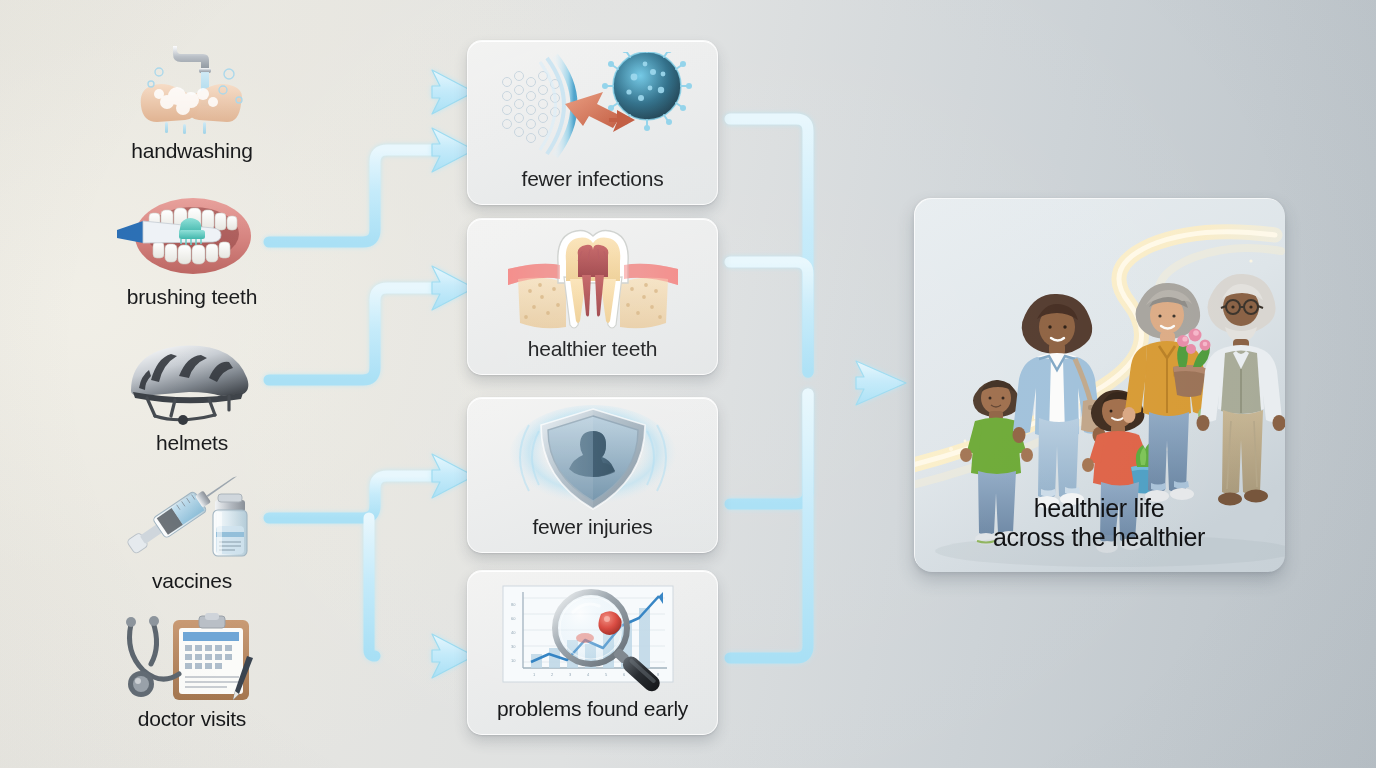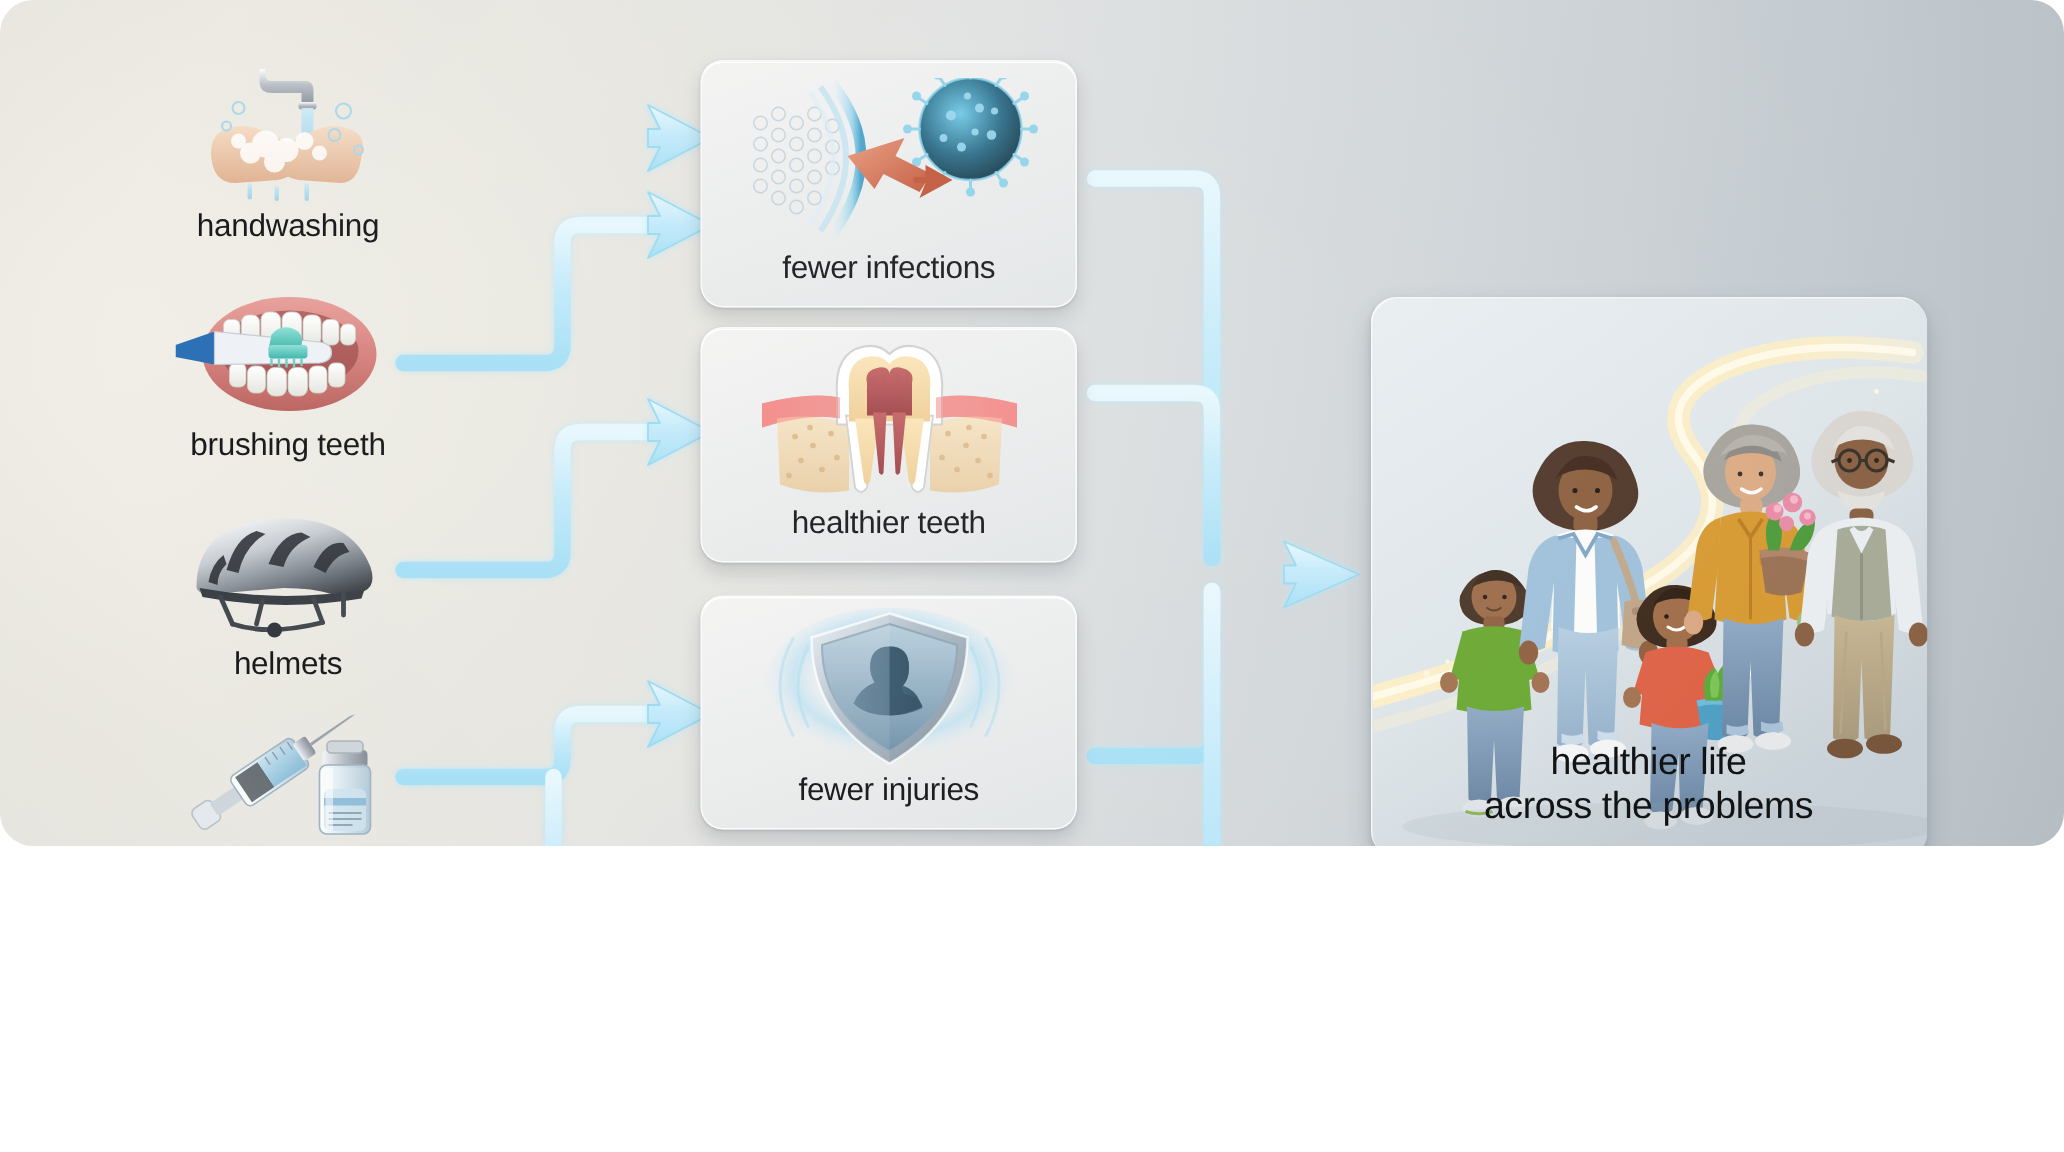--- a/index.html
+++ b/index.html
@@ -8,26 +8,25 @@
   html, body {
     width: 1376px;
     height: 768px;
     overflow: hidden;
     font-family: "Liberation Sans", sans-serif;
   }
 
   #stage {
     position: relative;
     width: 1376px;
-    height: 564px;
+    height: 768px;
     background:
       radial-gradient(ellipse 900px 700px at 6% 40%, rgba(241,239,231,0.95) 0%, rgba(235,233,225,0.55) 38%, rgba(230,230,228,0.0) 70%),
       linear-gradient(100deg, #eceae3 0%, #e7e6e1 22%, #dfe1e1 46%, #ccd2d6 72%, #b9c1c7 100%);
     overflow: hidden;
-    border-radius: 22px;
   }
 
   
   #stage::after {
     content: "";
     position: absolute;
     inset: 0;
     pointer-events: none;
     background: radial-gradient(ellipse 1100px 900px at 50% 45%, rgba(255,255,255,0.10) 0%, rgba(0,0,0,0.0) 55%, rgba(60,70,80,0.07) 100%);
   }
@@ -958,17 +957,17 @@
           <line x1="339" y1="222" x2="342" y2="288" stroke="#b5a789" stroke-width="1.6"></line>
           <ellipse cx="315" cy="300" rx="12" ry="6.5" fill="#77563c"></ellipse>
           <ellipse cx="341" cy="297" rx="12" ry="6.5" fill="#77563c"></ellipse>
         </g>
 
         <ellipse cx="200" cy="352" rx="180" ry="16" fill="#9aa6ae" opacity="0.16"></ellipse>
       </svg>
     </div>
     <div class="outcome-label">
       <div>healthier life</div>
-      <div>across the problems</div>
+      <div>across the healthier</div>
     </div>
   </div>
 
 </div>
 
 </body></html>

